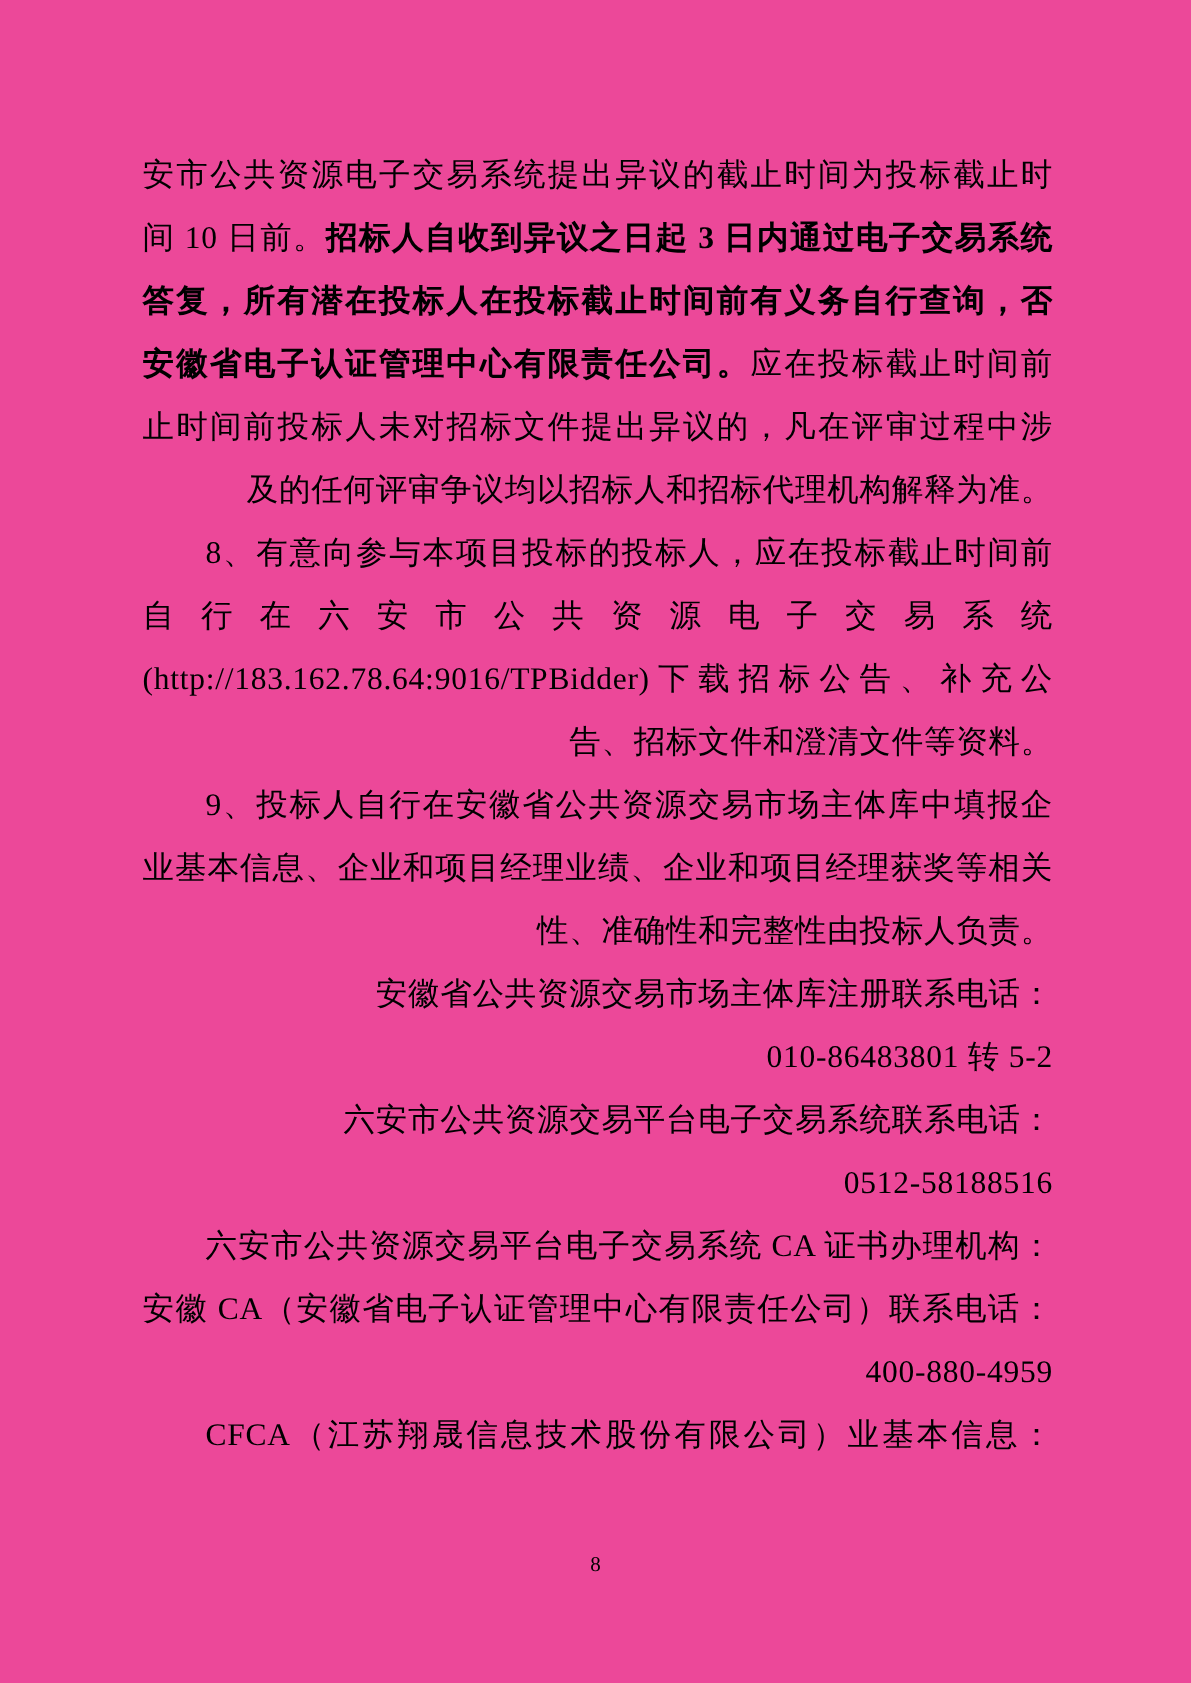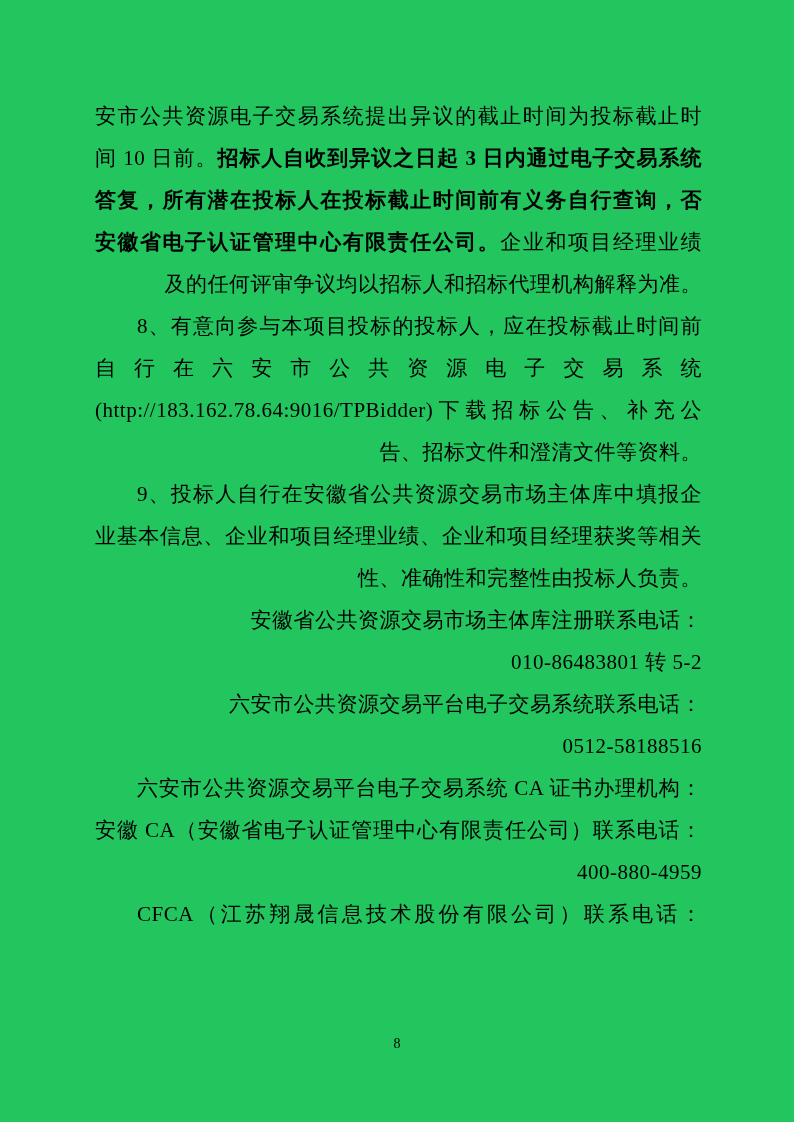--- a/index.html
+++ b/index.html
@@ -4,21 +4,21 @@
 <style>
   html, body {
     margin: 0;
     padding: 0;
     background: #ffffff;
   }
   .page {
     position: relative;
     width: 794px;
     height: 1122px;
-    background: #22c55e;
+    background: #ec4899;
     font-family: "Liberation Serif", "DejaVu Serif", serif;
     color: #000000;
     overflow: hidden;
   }
   .content {
     position: absolute;
     left: 95px;
     top: 95px;
     width: 607px;
   }
@@ -52,32 +52,33 @@
   }
 </style>
 </head>
 <body>
 
 <div class="page">
   <div class="content">
       <div class="ln j"><span>安市公共资源电子交易系统提出异议的截止时间为投标截止时</span></div>
       <div class="ln j"><span>间 10 日前。</span><span class="b">招标人自收到异议之日起 3 日内通过电子交易系统</span></div>
       <div class="ln j"><span class="b">答复，所有潜在投标人在投标截止时间前有义务自行查询，否</span></div>
-      <div class="ln j"><span class="b">安徽省电子认证管理中心有限责任公司。</span><span>企业和项目经理业绩</span></div>
+      <div class="ln j"><span class="b">安徽省电子认证管理中心有限责任公司。</span><span>应在投标截止时间前</span></div>
+      <div class="ln j"><span>止时间前投标人未对招标文件提出异议的，凡在评审过程中涉</span></div>
       <div class="ln"><span>及的任何评审争议均以招标人和招标代理机构解释为准。</span></div>
       <div class="ln j ind"><span>8、有意向参与本项目投标的投标人，应在投标截止时间前</span></div>
       <div class="ln j"><span>自行在六安市公共资源电子交易系统</span></div>
       <div class="ln j"><span>(http://183.162.78.64:9016/TPBidder)下载招标公告、补充公</span></div>
       <div class="ln"><span>告、招标文件和澄清文件等资料。</span></div>
       <div class="ln j ind"><span>9、投标人自行在安徽省公共资源交易市场主体库中填报企</span></div>
       <div class="ln j"><span>业基本信息、企业和项目经理业绩、企业和项目经理获奖等相关</span></div>
       <div class="ln"><span>性、准确性和完整性由投标人负责。</span></div>
       <div class="ln ind"><span>安徽省公共资源交易市场主体库注册联系电话：</span></div>
       <div class="ln ind"><span>010-86483801 转 5-2</span></div>
       <div class="ln ind"><span>六安市公共资源交易平台电子交易系统联系电话：</span></div>
       <div class="ln ind"><span>0512-58188516</span></div>
       <div class="ln j ind"><span>六安市公共资源交易平台电子交易系统 CA 证书办理机构：</span></div>
       <div class="ln j"><span>安徽 CA（安徽省电子认证管理中心有限责任公司）联系电话：</span></div>
       <div class="ln"><span>400-880-4959</span></div>
-      <div class="ln j ind"><span>CFCA（江苏翔晟信息技术股份有限公司）联系电话：</span></div>
+      <div class="ln j ind"><span>CFCA（江苏翔晟信息技术股份有限公司）业基本信息：</span></div>
     </div>
   <div class="pagenum">8</div>
 </div>
 
 </body></html>

